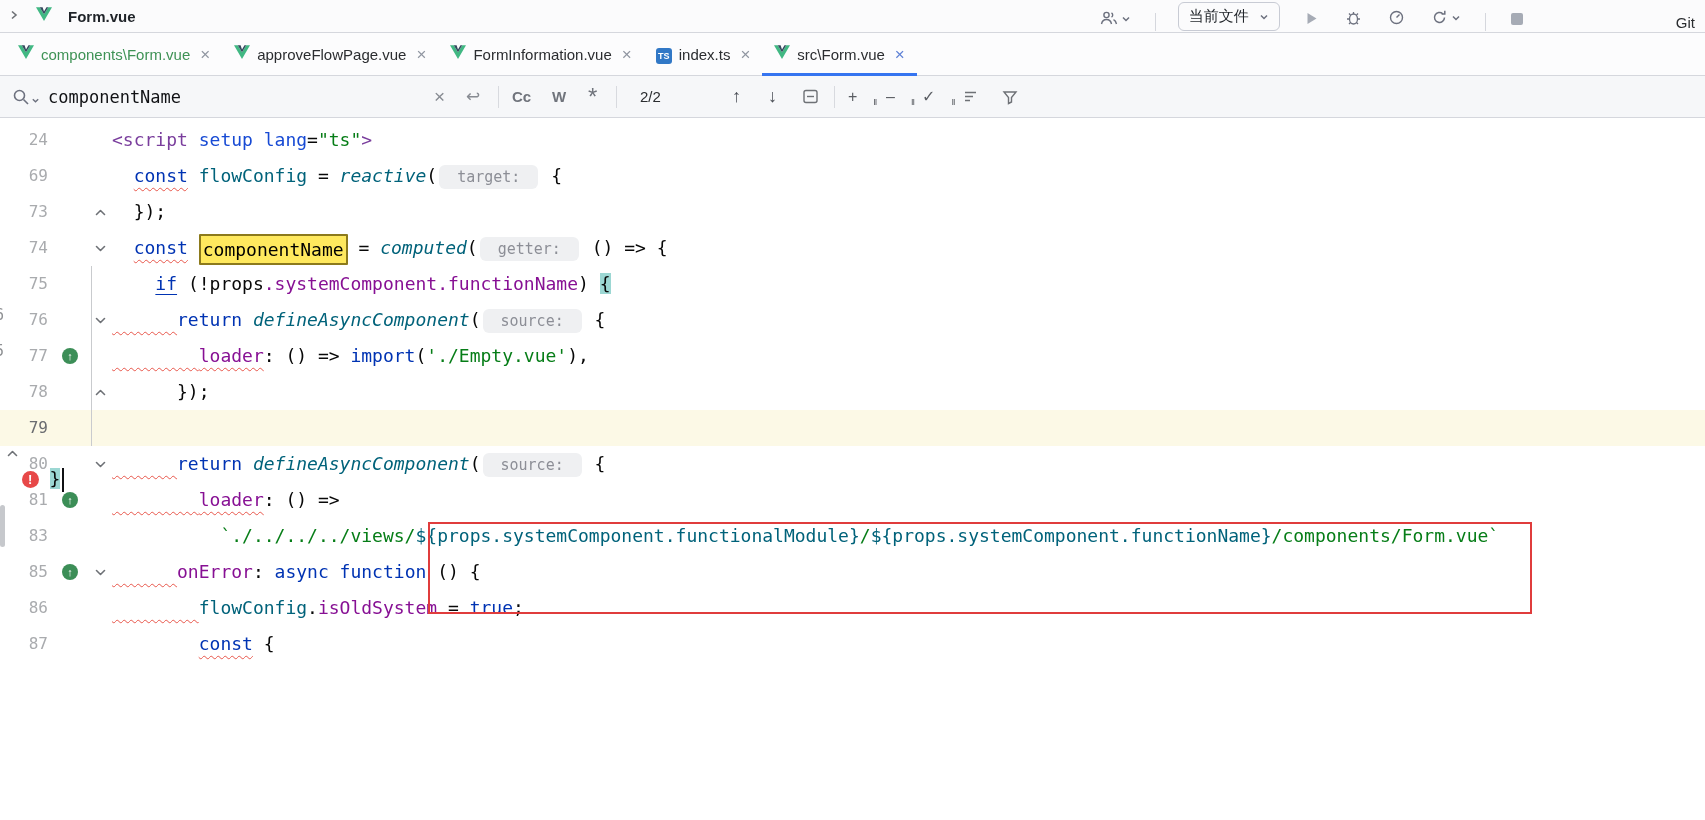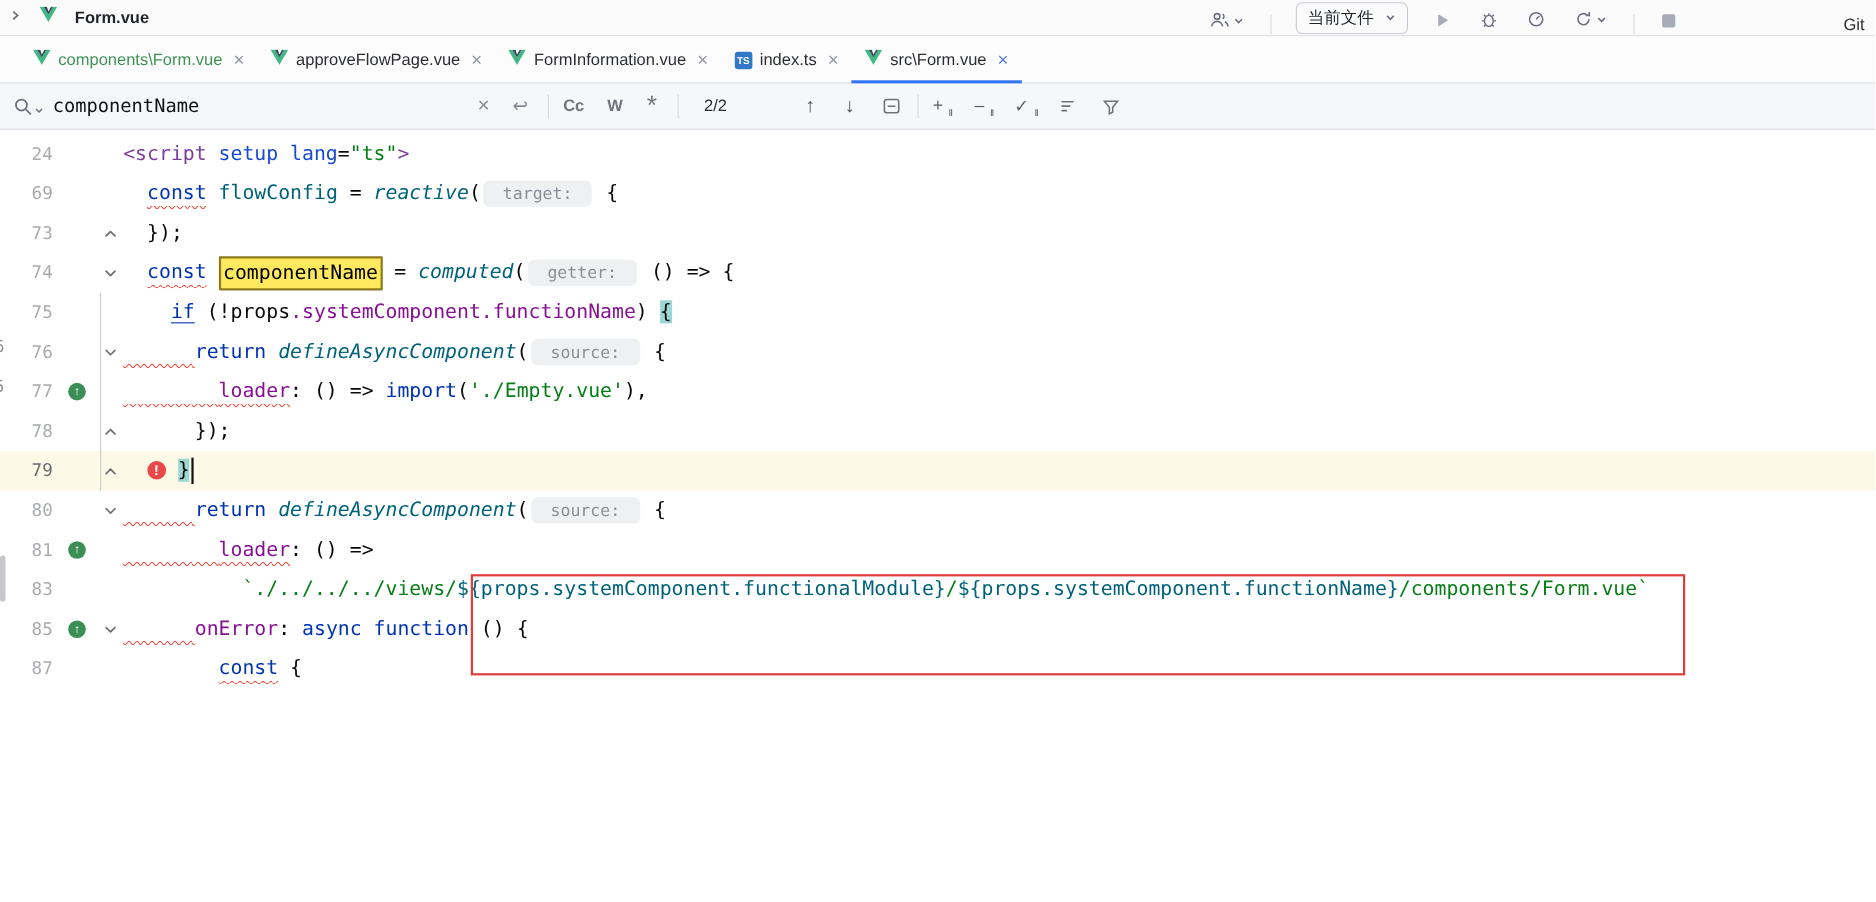--- a/index.html
+++ b/index.html
@@ -13,21 +13,21 @@
   .tb-title{font-weight:bold;font-size:15px;color:#1F2328;}
   .tb-right{margin-left:auto;display:flex;align-items:flex-end;gap:22px;}
   .tb-div{width:1px;height:18px;background:#D5D7DD;}
   .ic-btn{display:flex;align-items:center;gap:3px;background:none;border:none;padding:2px;}
   .config-btn{display:flex;align-items:center;gap:10px;border:1px solid #C8CBD4;border-radius:6px;
               padding:4px 10px;font-size:15px;color:#1F2328;background:#FBFBFC;font-family:inherit;}
   .git-label{margin-left:128px;font-size:15px;color:#2B2D30;}
 
   
   .tabbar{height:43px;box-sizing:border-box;display:flex;align-items:stretch;background:#FCFCFD;
-          border-bottom:1px solid #D5D7DD;padding-left:18px;}
+          border-bottom:1px solid #D5D7DD;padding-left:6px;}
   .tab{display:flex;align-items:center;gap:7px;padding:0 12px;font-size:15px;color:#2B2D30;position:relative;}
   .tab.active::after{content:"";position:absolute;left:0;right:0;bottom:-1px;height:3px;background:#3574F0;}
   .tab-label{white-space:pre;}
   .tab.added .tab-label{color:#3E9255;}
   .tab-close{color:#9096A1;font-size:17px;line-height:1;margin-left:3px;}
   .tab.active .tab-close{color:#5E81D6;}
   .ts-badge{display:inline-block;width:16px;height:16px;border-radius:3px;background:#3178C6;color:#fff;
             font-size:9px;font-weight:bold;line-height:16px;text-align:center;}
 
   
@@ -35,28 +35,28 @@
   .fb{position:absolute;top:0;height:100%;display:flex;align-items:center;color:#5A5D63;}
   .fb-query{font-family:"DejaVu Sans Mono","Liberation Mono",monospace;font-size:17px;color:#101114;}
   .fb-x{font-size:19px;color:#878B92;}
   .fb-hist{font-size:17px;color:#878B92;}
   .fb-tog{font-size:15px;font-weight:bold;color:#70747C;}
   .fb-star{font-size:24px;color:#70747C;}
   .fb-count{font-size:15px;color:#2B2D30;}
   .fb-arr{font-size:18px;color:#494D55;}
   .fb-div{position:absolute;top:10px;width:1px;height:22px;background:#D8DADF;}
   .occ-main{font-size:16px;color:#5A5D63;}
-  .occ-sub{font-size:9px;letter-spacing:-1px;margin-left:5px;align-self:flex-end;padding-bottom:10px;}
+  .occ-sub{font-size:9px;letter-spacing:-1px;margin-left:16px;align-self:flex-end;padding-bottom:10px;}
 
   
   .editor{position:relative;height:702px;overflow:hidden;background:#fff;
           font-family:"DejaVu Sans Mono","Liberation Mono",monospace;font-size:18px;color:#080808;}
   #code{padding-top:4px;}
   .row{display:flex;height:36px;line-height:36px;white-space:pre;}
-  .row.caret-row{background:#FCF9E6;}
+  .row.caret-row{background:#FCF9E6;flex-direction:column;}
   .g-num{flex:none;width:48px;text-align:right;font-size:16px;color:#A9ABAE;}
   .row.caret-row .g-num{color:#6B6D70;}
   .g-ic{flex:none;width:40px;position:relative;}
   .g-fold{flex:none;width:24px;display:flex;align-items:center;justify-content:center;}
   .code-text{flex:1;}
   .g-up{position:absolute;left:14px;top:10px;width:16px;height:16px;border-radius:50%;background:#3C8E57;
         color:#fff;font-size:11px;line-height:16px;text-align:center;font-family:"Liberation Sans",sans-serif;}
 
   .tok{}
   .kw{color:#0033B3;}
@@ -271,20 +271,21 @@
               <polyline points="3.5,9.5 7.5,5.5 11.5,9.5"></polyline>
             </svg></span><span class="code-text"><span class="tok">  </span><span class="err-dot">!</span><span class="tok"> </span><span class="tok brace">}</span><span class="caret"></span></span></div>
         <div class="row"><span class="g-num">80</span><span class="g-ic"></span><span class="g-fold"><svg width="15" height="15" viewBox="0 0 15 15" fill="none" stroke="#6E7176" stroke-width="1.6" stroke-linecap="round" stroke-linejoin="round">
               <polyline points="3.5,5.5 7.5,9.5 11.5,5.5"></polyline>
             </svg></span><span class="code-text"><span class="tok  wavy">      </span><span class="tok kw">return</span><span class="tok"> </span><span class="tok fn">defineAsyncComponent</span><span class="tok">(</span><span class="inlay">source:</span><span class="tok"> {</span></span></div>
         <div class="row"><span class="g-num">81</span><span class="g-ic"><span class="g-up">↑</span></span><span class="g-fold"></span><span class="code-text"><span class="tok  wavy">        </span><span class="tok pr wavy">loader</span><span class="tok">: () =&gt;</span></span></div>
         <div class="row"><span class="g-num">83</span><span class="g-ic"></span><span class="g-fold"></span><span class="code-text"><span class="tok">          </span><span class="tok str">`./../../../views/</span><span class="tok ex">${props.systemComponent.functionalModule}</span><span class="tok str">/</span><span class="tok ex">${props.systemComponent.functionName}</span><span class="tok str">/components/Form.vue`</span></span></div>
         <div class="row"><span class="g-num">85</span><span class="g-ic"><span class="g-up">↑</span></span><span class="g-fold"><svg width="15" height="15" viewBox="0 0 15 15" fill="none" stroke="#6E7176" stroke-width="1.6" stroke-linecap="round" stroke-linejoin="round">
               <polyline points="3.5,5.5 7.5,9.5 11.5,5.5"></polyline>
             </svg></span><span class="code-text"><span class="tok  wavy">      </span><span class="tok pr">onError</span><span class="tok">: </span><span class="tok kw">async</span><span class="tok"> </span><span class="tok kw">function</span><span class="tok"> () {</span></span></div>
+        <div class="row"><span class="g-num">86</span><span class="g-ic"></span><span class="g-fold"></span><span class="code-text"><span class="tok  wavy">        </span><span class="tok gv">flowConfig</span><span class="tok">.</span><span class="tok pr">isOldSystem</span><span class="tok"> = </span><span class="tok kw">true</span><span class="tok">;</span></span></div>
         <div class="row"><span class="g-num">87</span><span class="g-ic"></span><span class="g-fold"></span><span class="code-text"><span class="tok">        </span><span class="tok kw wavy">const</span><span class="tok"> {</span></span></div>
       </div>
     <div class="scope-line"></div>
     <div class="red-box"></div>
     <span class="edge-digit" style="top:190px">6</span>
     <span class="edge-digit" style="top:226px">5</span>
     <div class="edge-bar"></div>
   </main>
 
 </div>

